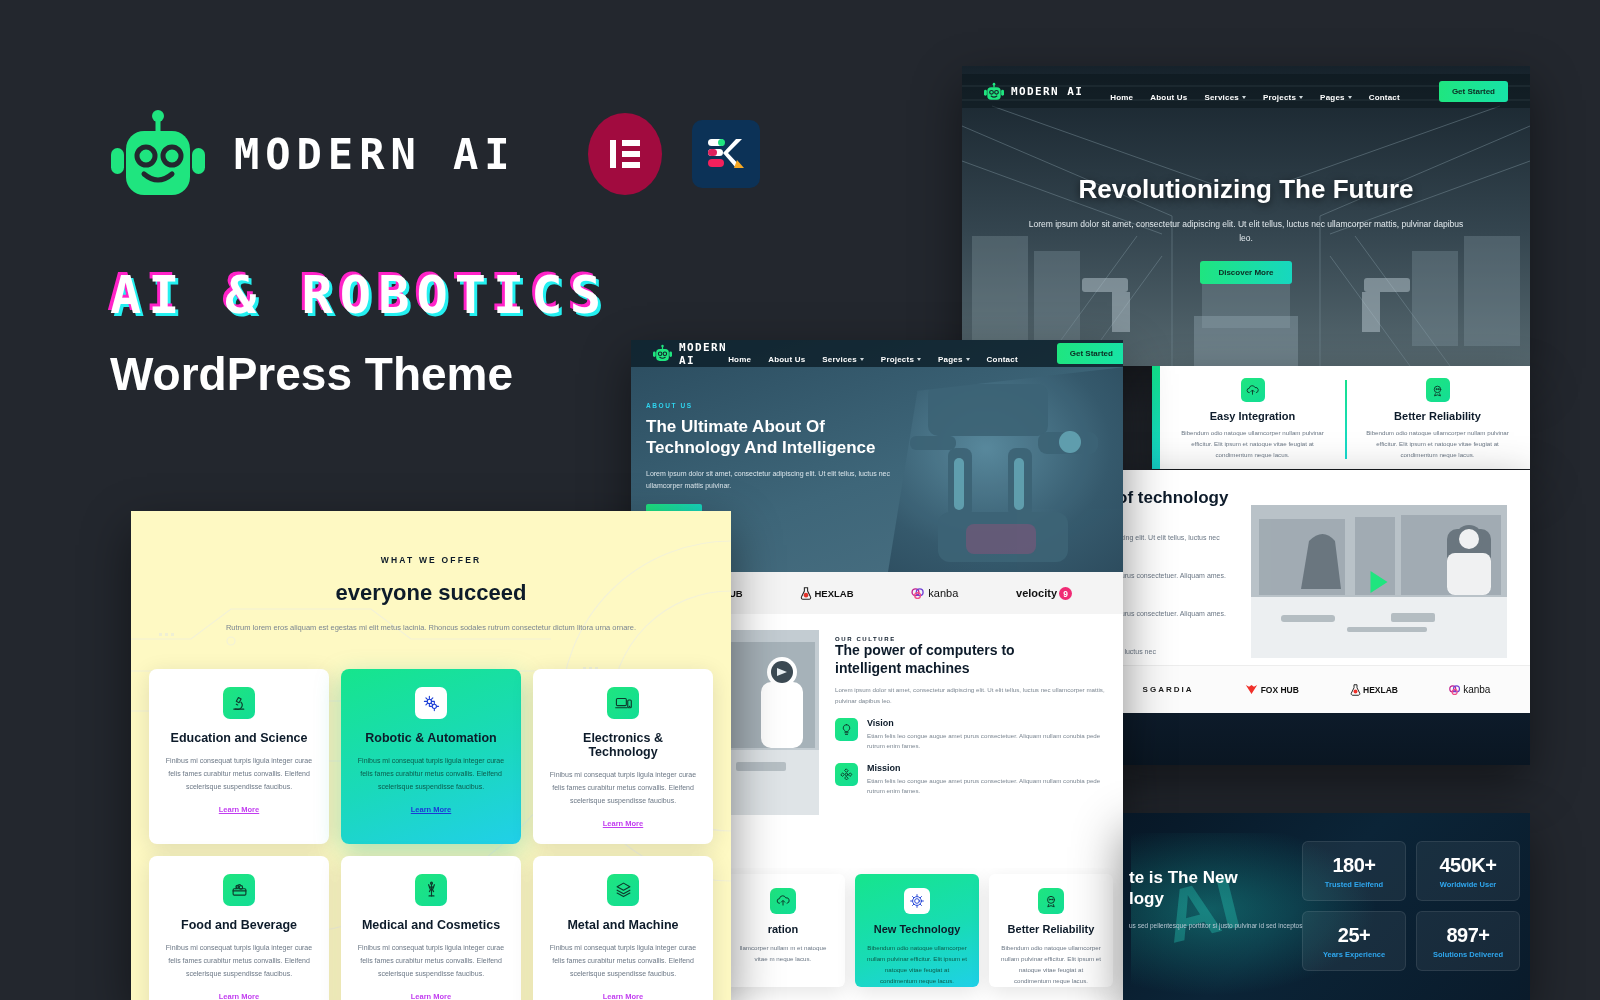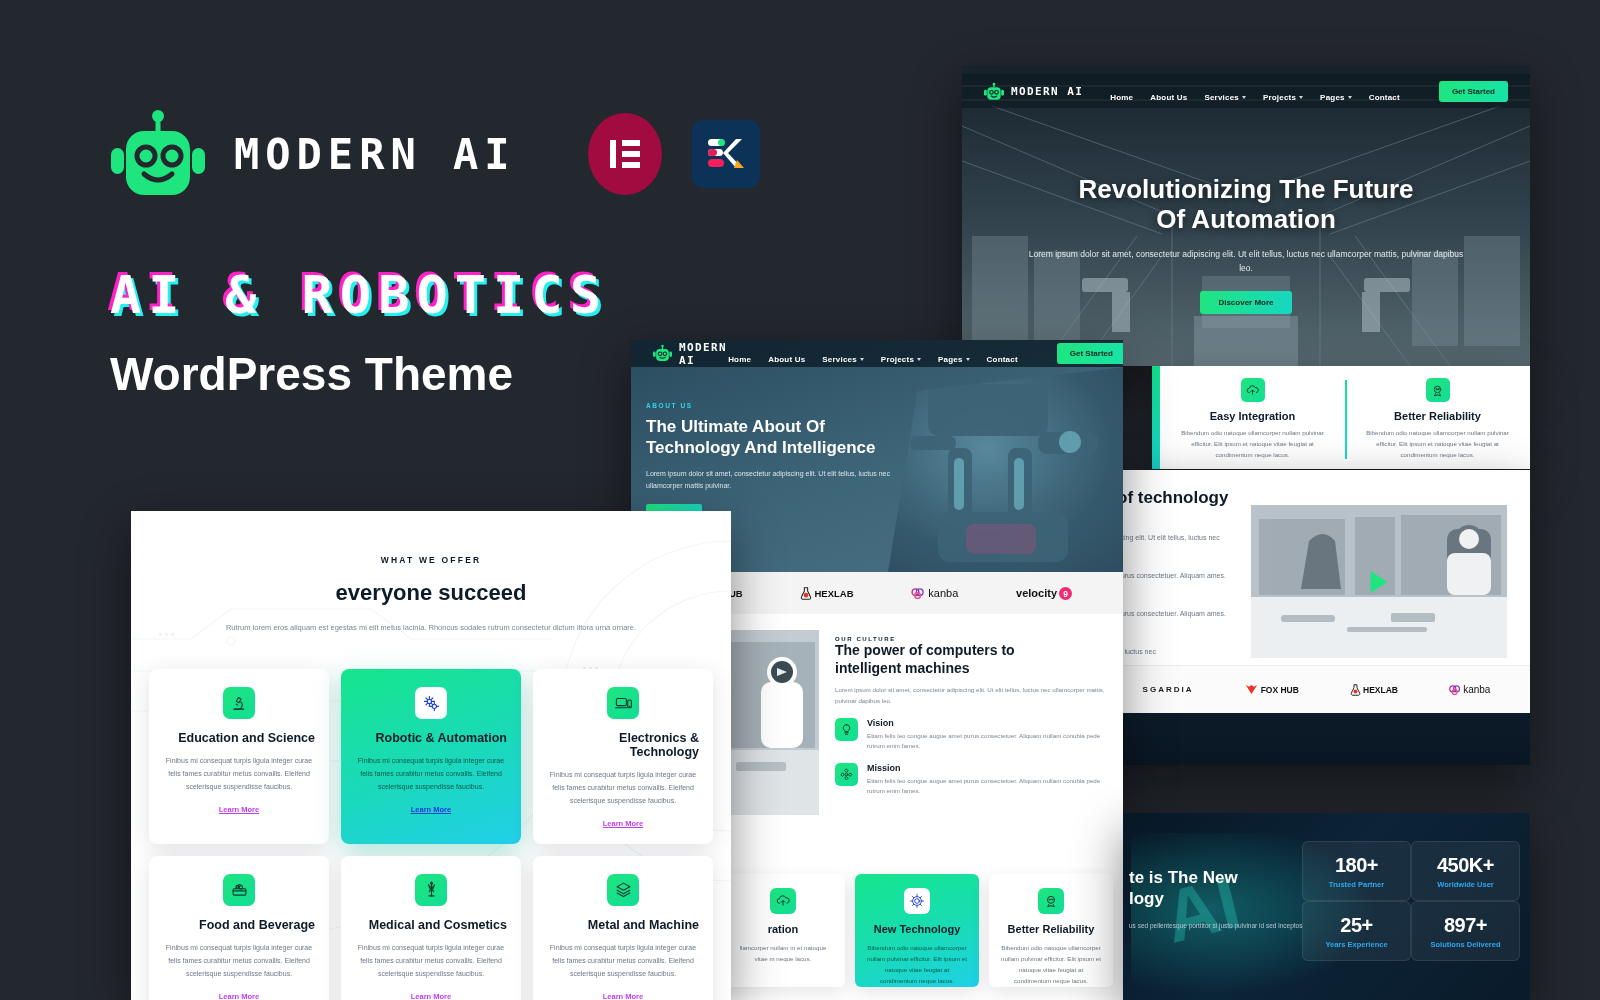--- a/index.html
+++ b/index.html
@@ -207,51 +207,51 @@
   .stats-ai::after{
     content:"AI"; position:absolute; left:34px; top:34px;
     font-size:74px; font-weight:800; color:rgba(44,226,201,.30);
     transform: rotate(-14deg);
   }
   .stats-copy { position:absolute; left:6px; top:54px; width:232px; }
   .stats-h { color:#fff; font-size:17px; font-weight:800; line-height:1.25; white-space:nowrap; }
   .stats-p { margin-top:10px; color:#b7c6d2; font-size:6.5px; line-height:1.7; }
   .stats-grid {
     position:absolute; right:10px; top:28px; width:218px;
-    display:grid; grid-template-columns:1fr 1fr; gap:0;
+    display:grid; grid-template-columns:1fr 1fr; gap:10px;
   }
   .stat-card {
     background: rgba(255,255,255,0.06); border:1px solid rgba(255,255,255,0.09);
     border-radius:6px; padding:12px 6px 11px; text-align:center;
   }
   .stat-num { color:#fff; font-size:20px; font-weight:800; letter-spacing:-.5px; }
   .stat-lbl { margin-top:3px; color:#2fa7ef; font-size:7.5px; font-weight:700; }
 
   
   #panel-offer {
-    left: 131px; top: 511px; width: 600px; height: 489px; background:#ffffff;
+    left: 131px; top: 511px; width: 600px; height: 489px; background:#fef9c3;
   }
   .offer-bgdeco { position:absolute; inset:0; opacity:.45; }
   .offer-head { position:absolute; left:0; right:0; top:44px; text-align:center; padding:0 56px; }
   .offer-eyebrow { font-size:8.5px; font-weight:800; letter-spacing:2.2px; color:#0d1b2a; }
   .offer-title { margin-top:14px; font-size:22px; font-weight:800; color:#0d1b2a; line-height:1.25; }
   .offer-desc { margin-top:14px; font-size:7.5px; color:#7b8691; line-height:1.75; }
   .offer-grid {
     position:absolute; left:18px; right:18px; top:158px;
     display:grid; grid-template-columns:repeat(3,1fr); gap:12px;
   }
   .off-card {
     border-radius:8px; background:#fff; box-shadow:0 5px 22px rgba(20,30,50,.13);
     padding:18px 14px 14px; text-align:center; min-height:140px;
   }
   .off-card.active { background: linear-gradient(160deg,#16e58c 0%, #1ad9bb 55%, #21cfe9 100%); box-shadow:0 8px 26px rgba(20,180,150,.35); }
   .off-ico { width:32px;height:32px;border-radius:7px;margin:0 auto 12px;
      background: linear-gradient(140deg,#1fe57f,#12dd95); display:flex;align-items:center;justify-content:center;}
   .off-card.active .off-ico { background:#ffffff; }
-  .off-title { font-size:12.5px; font-weight:800; color:#0d1b2a; margin-bottom:10px;text-align:right; }
+  .off-title { font-size:12.5px; font-weight:800; color:#0d1b2a; margin-bottom:10px; }
   .off-text { font-size:7px; color:#6b7785; line-height:1.85; }
   .off-card.active .off-text { color:#0b5a4b; }
   .off-link { display:inline-block; margin-top:11px; font-size:7.5px; font-weight:700;
      color:#c23df0; text-decoration:underline; }
   .off-card.active .off-link { color:#1b3ad6; }
 
   svg { display:block; }
 </style>
 </head>
 <body>
@@ -380,21 +380,20 @@
               <span>Contact</span>
             </span>
           <span class="btn-green">Get Started</span>
         </span>
       </div>
     </div>
 
     <div class="hero-copy">
       <div class="hero-title">
         <div>Revolutionizing The Future</div>
-        <div>Of Automation</div>
       </div>
       <div class="hero-desc">Lorem ipsum dolor sit amet, consectetur adipiscing elit. Ut elit tellus, luctus nec ullamcorper mattis, pulvinar dapibus leo.</div>
       <span class="hero-btn">Discover More</span>
     </div>
   </div>
 
   <div class="panel shadow-lg" id="panel-features">
     <div class="fc-accent"></div>
     <div class="fc-row">
       <div class="feat-card">
@@ -705,21 +704,21 @@
   <div class="panel shadow-lg" id="panel-stats">
     <div class="stats-ai"></div>
     <div class="stats-copy">
       <div class="stats-h">te is The New</div>
       <div class="stats-h">logy</div>
       <div class="stats-p">us sed pellentesque porttitor si justo pulvinar id sed inceptos</div>
     </div>
     <div class="stats-grid">
       <div class="stat-card">
         <div class="stat-num">180+</div>
-        <div class="stat-lbl">Trusted Partner</div>
+        <div class="stat-lbl">Trusted Eleifend</div>
       </div>
       <div class="stat-card">
         <div class="stat-num">450K+</div>
         <div class="stat-lbl">Worldwide User</div>
       </div>
       <div class="stat-card">
         <div class="stat-num">25+</div>
         <div class="stat-lbl">Years Experience</div>
       </div>
       <div class="stat-card">

